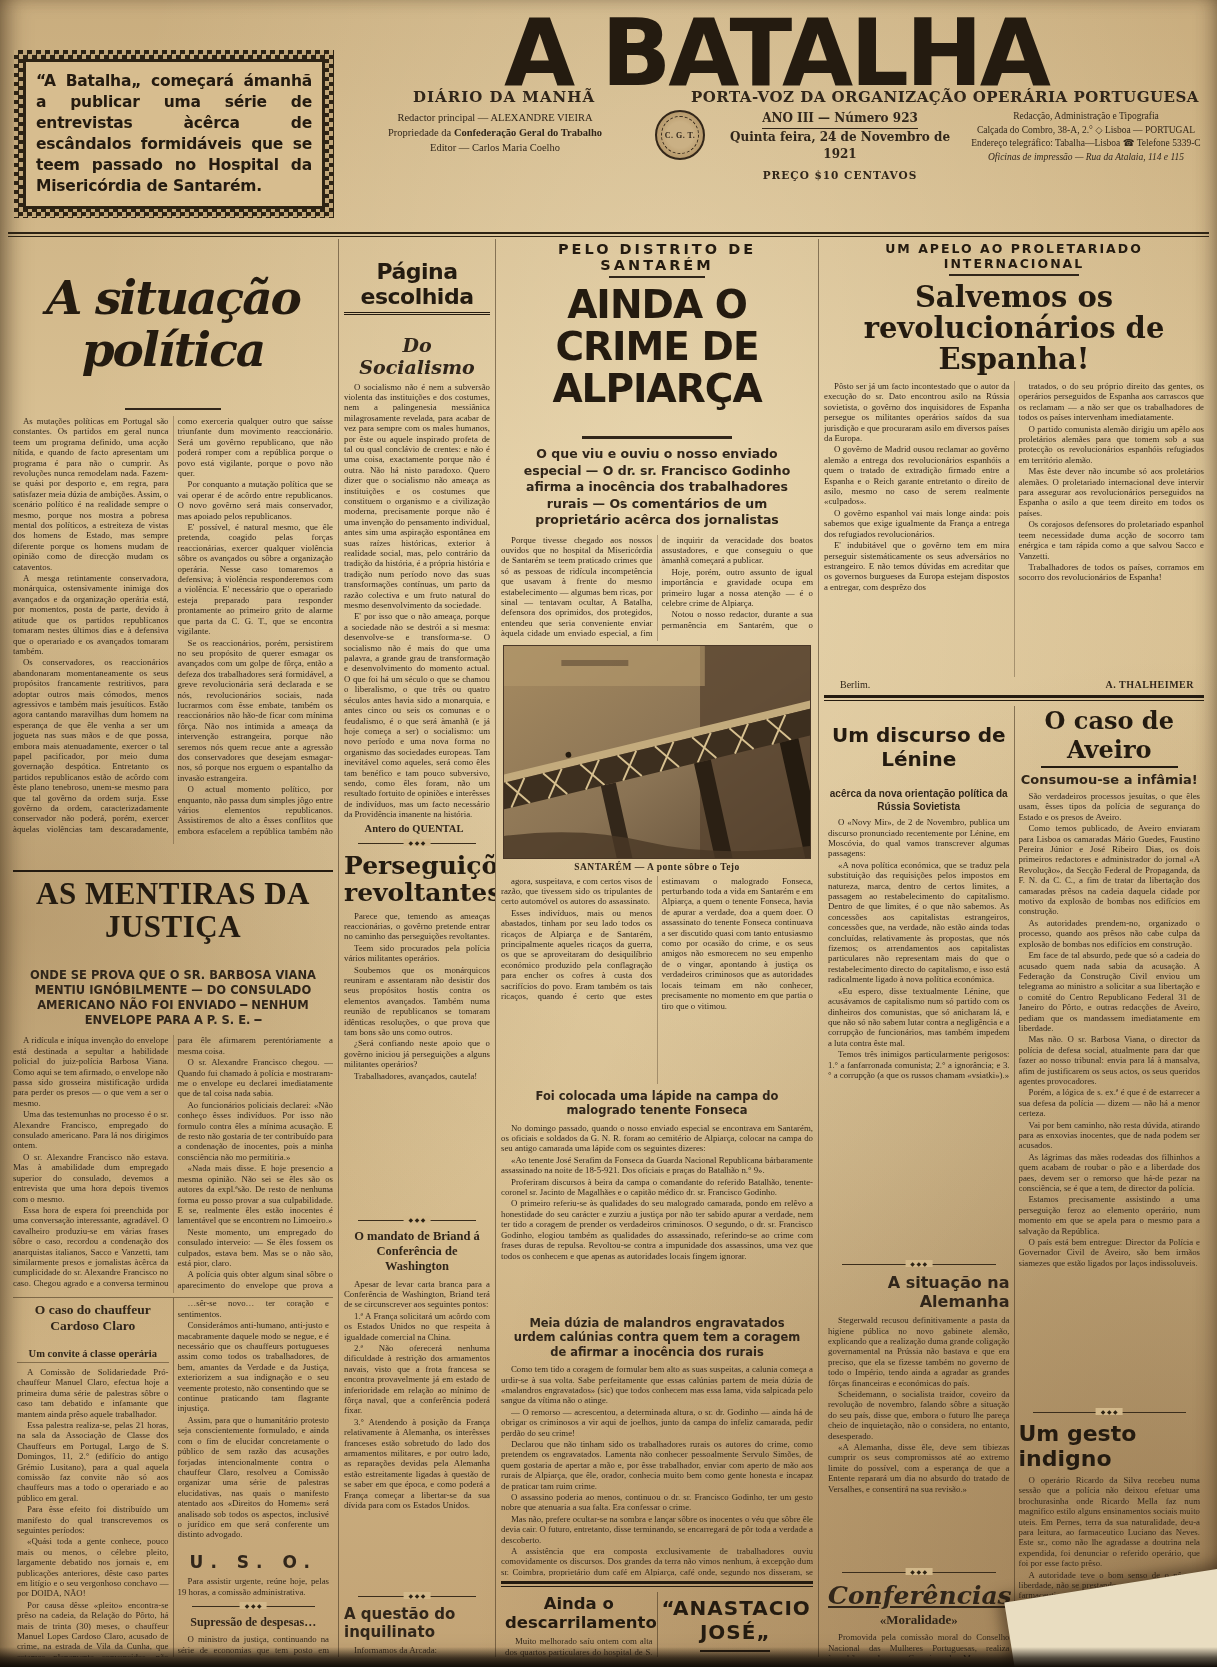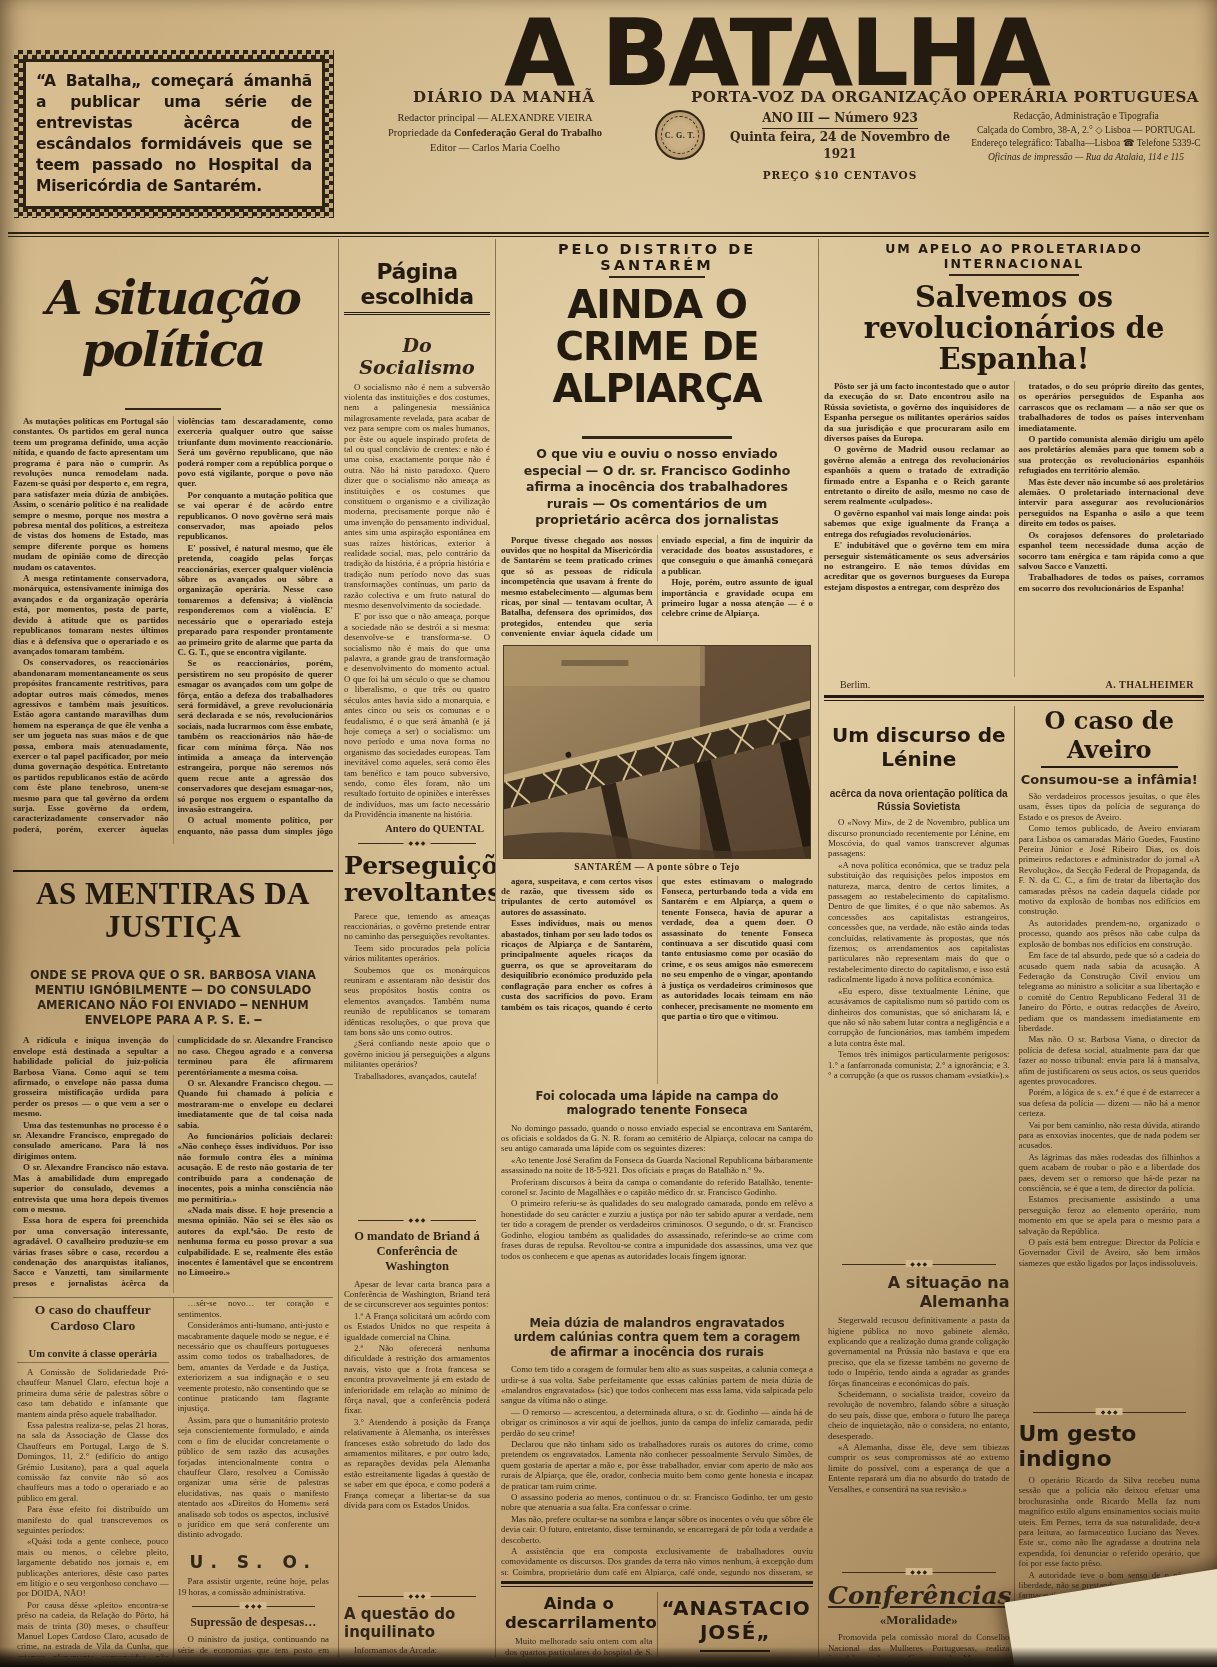--- a/index.html
+++ b/index.html
@@ -44,21 +44,21 @@
   .m-right .it{font-style:italic;}
   .toprule{margin:2px 8px 0;border-top:2px solid #2d2314;border-bottom:1px solid #2d2314;height:2px;}
   
   .cols{display:flex;margin:2px 8px 0;height:1418px;}
   .col{padding:2px 5px;box-sizing:border-box;overflow:hidden;}
   .col + .col{border-left:1px solid rgba(62,46,26,.55);}
   .c1{width:330px;}.c2{width:157px;}.c3{width:323px;}.c4{flex:1;}
   
   .btxt{font-size:8.8px;line-height:10.4px;text-align:justify;}
   .btxt .para{margin:0 0 1px;text-indent:10px;}
-  .two{columns:2;column-gap:9px;column-rule:1px solid rgba(62,46,26,.35);font-weight:bold;}
+  .two{columns:2;column-gap:9px;column-rule:1px solid rgba(62,46,26,.35);}
   .clip{overflow:hidden;}
   
   .orn{position:relative;height:8px;margin:5px 14px;}
   .orn::before{content:"";position:absolute;left:0;right:0;top:4px;border-top:1px solid #3a2d1c;}
   .orn::after{content:"◆ ◆ ◆";position:absolute;left:50%;transform:translateX(-50%);top:0;
     font-size:6px;color:#2d2314;background:#d2b88a;padding:0 5px;}
   .rule-thick{border-top:3px solid #241b10;border-bottom:1px solid #241b10;height:2px;margin:5px 0;}
   .shortrule{width:96px;border-top:2px solid #31261a;margin:3px auto 6px;}
   
   .h-situacao{font-family:"DejaVu Serif",serif;font-style:italic;font-weight:bold;font-size:47px;
@@ -68,21 +68,21 @@
   .sub-mentiras{font-family:"DejaVu Sans",sans-serif;font-weight:bold;font-size:11.5px;line-height:15px;
     text-align:center;margin:5px 4px 7px;}
   .h-cardoso{font-weight:bold;font-size:13.5px;text-align:center;margin-top:4px;}
   .sub-cardoso{font-weight:bold;font-size:10.5px;text-align:center;margin:3px 0 4px;border-bottom:1px solid rgba(62,46,26,.5);padding-bottom:3px;}
   .h-uso{font-family:"DejaVu Sans",sans-serif;font-weight:bold;font-size:17px;letter-spacing:7px;text-align:center;margin:4px 0;}
   .h-supress{font-weight:bold;font-size:12px;text-align:center;margin:4px 0;}
   .h-box{font-family:"DejaVu Sans",sans-serif;font-weight:900;font-size:22px;text-align:center;
     border-bottom:3px double #241b10;padding-bottom:3px;color:#241b10;letter-spacing:-.5px;}
   .h-script{font-family:"DejaVu Serif",serif;font-style:italic;font-weight:bold;font-size:19px;
     text-align:center;margin:6px 0 4px;}
-  .byline{text-align:right;font-weight:bold;font-size:10.5px;padding-right:6px;margin-top:3px;}
+  .byline{text-align:center;font-weight:bold;font-size:10.5px;padding-right:6px;margin-top:3px;}
   .h-persegue{font-family:"DejaVu Serif",serif;font-weight:900;font-size:25px;line-height:27px;
     text-align:center;color:#241b10;margin:3px 0 5px;}
   .h-briand{font-weight:bold;font-size:12.5px;line-height:15px;text-align:center;margin:4px 6px 5px;}
   .h-inquil{font-family:"DejaVu Sans",sans-serif;font-weight:bold;font-size:15px;margin:4px 0 4px;}
   .kicker{font-family:"DejaVu Sans",sans-serif;font-weight:bold;text-align:center;letter-spacing:3px;
     font-size:14.5px;color:#241b10;}
   .kicker-s{font-size:12.5px;letter-spacing:2px;}
   .h-alpiarca{font-family:"DejaVu Sans",sans-serif;font-weight:900;font-size:39px;line-height:42px;
     text-align:center;letter-spacing:-1px;color:#241b10;margin-top:5px;}
   .sub-alpiarca{font-family:"DejaVu Sans",sans-serif;font-weight:bold;font-size:12.5px;line-height:16.5px;
@@ -175,21 +175,21 @@
             <p class="para">Por conquanto a mutação política que se vai operar é de acôrdo entre republicanos. O novo govêrno será mais conservador, mas apoiado pelos republicanos.</p>
             <p class="para">E' possível, é natural mesmo, que êle pretenda, coagido pelas forças reaccionárias, exercer qualquer violência sôbre os avançados ou sôbre a organização operária. Nesse caso tomaremos a defensiva; à violência responderemos com a violência. E' necessário que o operariado esteja preparado para responder prontamente ao primeiro grito de alarme que parta da C. G. T., que se encontra vigilante.</p>
             <p class="para">Se os reaccionários, porém, persistirem no seu propósito de querer esmagar os avançados com um golpe de fôrça, então a defeza dos trabalhadores será formidável, a greve revolucionária será declarada e se nós, revolucionários sociais, nada lucrarmos com êsse embate, também os reaccionários não hão-de ficar com mínima fôrça. Não nos intimida a ameaça da intervenção estrangeira, porque não seremos nós quem recue ante a agressão dos conservadores que desejam esmagar-nos, só porque nos erguem o espantalho da invasão estrangeira.</p>
             <p class="para">O actual momento político, por enquanto, não passa dum simples jôgo entre vários elementos republicanos. Assistiremos de alto a êsses conflitos que embora esfacelem a república também não dão vantagens aos monárquicos. Por cima dêsses conflitos olharemos com atenção os verdadeiros inimigos, os reaccionários que visam apenas ao nosso aniquilamento. Ao primeiro gesto retintamente reaccionário cá estaremos para a defesa de todas as liberdades, de todos os sagrados direitos humanos.</p>
           </div>
       </article>
       <article>
         <h2 class="h-mentiras">AS MENTIRAS DA JUSTIÇA</h2>
         <div class="sub-mentiras">ONDE SE PROVA QUE O SR. BARBOSA VIANA MENTIU IGNÓBILMENTE — DO CONSULADO AMERICANO NÃO FOI ENVIADO ━ NENHUM ENVELOPE PARA A P. S. E. ━</div>
         <div class="btxt two clip" style="height:258px">
-            <p class="para">A ridícula e iníqua invenção do envelope está destinada a sepultar a habilidade policial do juiz-polícia Barbosa Viana. Como aqui se tem afirmado, o envelope não passa duma grosseira mistificação urdida para perder os presos — o que vem a ser o mesmo.</p>
+            <p class="para">A ridícula e iníqua invenção do envelope está destinada a sepultar a habilidade policial do juiz-polícia Barbosa Viana. Como aqui se tem afirmado, o envelope não passa sido grosseira mistificação urdida para perder os presos — o que vem a ser o mesmo.</p>
             <p class="para">Uma das testemunhas no processo é o sr. Alexandre Francisco, empregado do consulado americano. Para lá nos dirigimos ontem.</p>
             <p class="para">O sr. Alexandre Francisco não estava. Mas à amabilidade dum empregado superior do consulado, devemos a entrevista que uma hora depois tivemos com o mesmo.</p>
             <p class="para">Essa hora de espera foi preenchida por uma conversação interessante, agradável. O cavalheiro produziu-se em várias frases sôbre o caso, recordou a condenação dos anarquistas italianos, Sacco e Vanzetti, tam similarmente presos e jornalistas àcêrca da cumplicidade do sr. Alexandre Francisco no caso. Chegou agrado e a conversa terminou para êle afirmarem perentóriamente a mesma coisa.</p>
             <p class="para">O sr. Alexandre Francisco chegou. — Quando fui chamado à polícia e mostraram-me o envelope eu declarei imediatamente que de tal coisa nada sabia.</p>
             <p class="para">Ao funcionários policiais declarei: «Não conheço êsses indivíduos. Por isso não formulo contra êles a mínima acusação. E de resto não gostaria de ter contribuído para a condenação de inocentes, pois a minha consciência não mo permitiria.»</p>
             <p class="para">«Nada mais disse. E hoje presencio a mesma opinião. Não sei se êles são os autores da expl.ªsão. De resto de nenhuma forma eu posso provar a sua culpabilidade. E se, realmente êles estão inocentes é lamentável que se encontrem no Limoeiro.»</p>
             <p class="para">Neste momento, um empregado do consulado interveio: — Se êles fossem os culpados, estava bem. Mas se o não são, está pior, claro.</p>
             <p class="para">A polícia quis obter algum sinal sôbre o aparecimento do envelope que prova a culpabilidade dos operários. A resposta foi clara, terminante: Do consulado não seguiu para a polícia nenhum envelope.</p>
           </div>
       </article>

